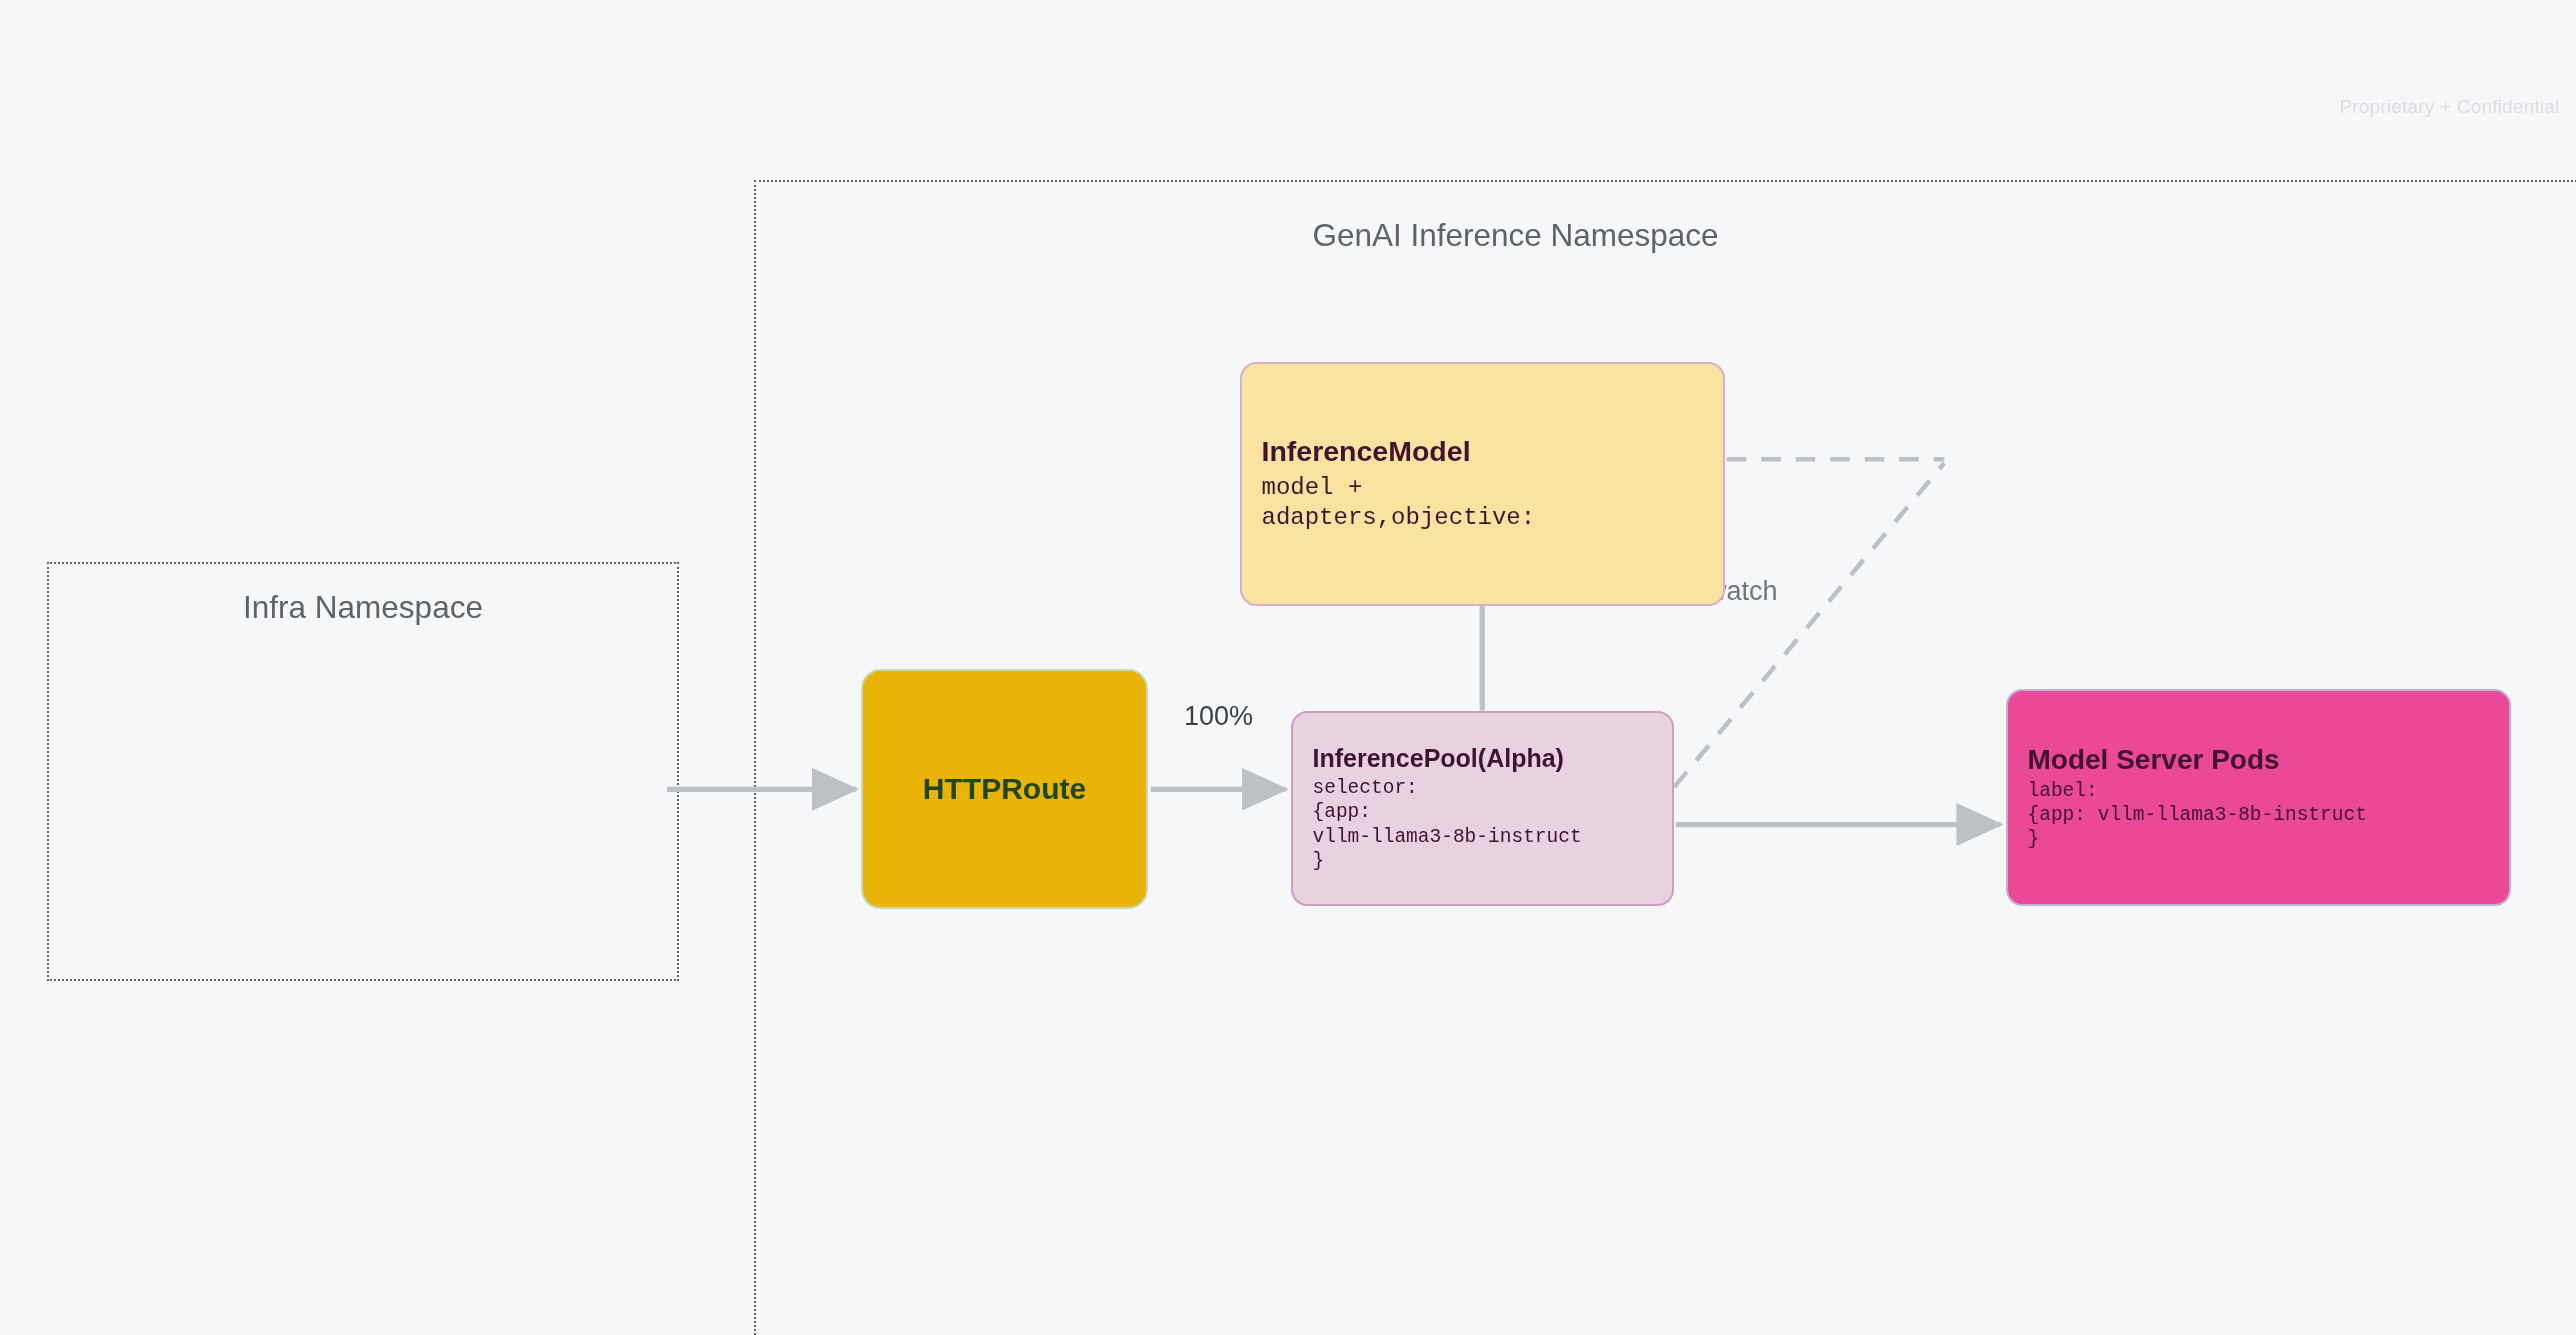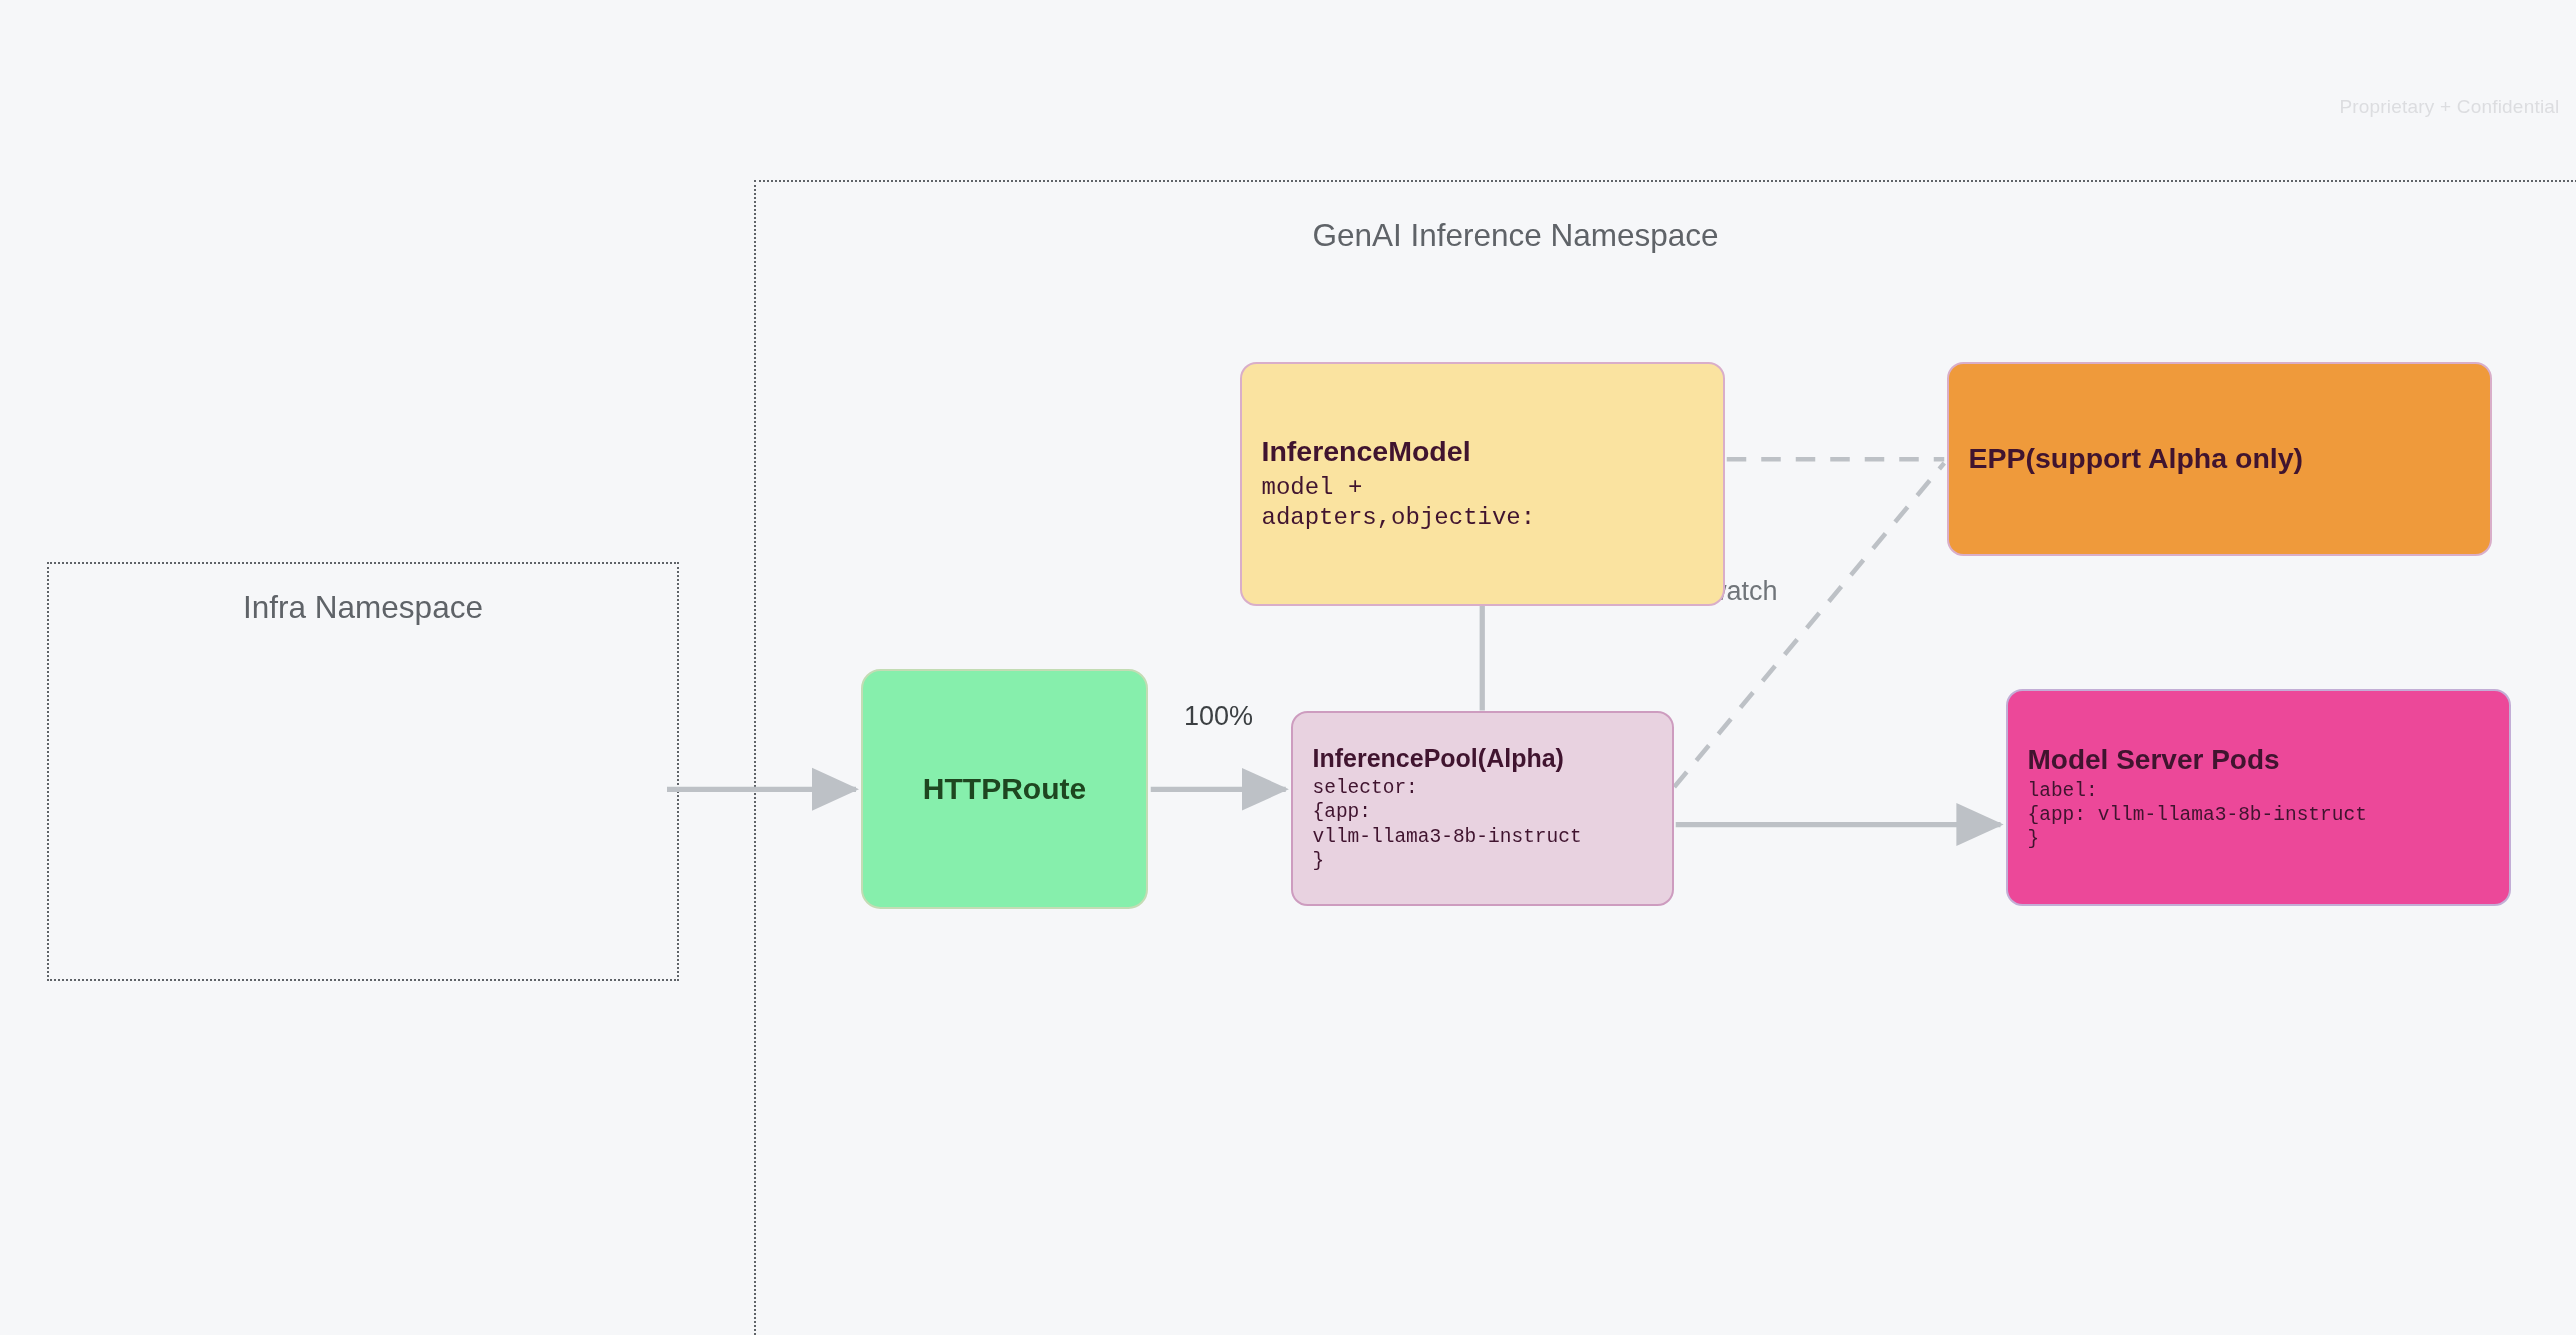--- a/index.html
+++ b/index.html
@@ -113,21 +113,21 @@
     color: #17379e;
     font-size: 30px;
   }
 
   
   #node-httproute {
     left: 861px;
     top: 632px;
     width: 287px;
     height: 240px;
-    background: #86efac;
+    background: #eab308;
     border: 2.3px solid #c3dcb4;
     border-radius: 19.5px;
     align-items: center;
   }
   #node-httproute .node-title {
     color: #1e4620;
     font-size: 30px;
   }
 
   
@@ -266,23 +266,20 @@
   </div>
 
   <div class="node" id="node-inferencepool">
     <div class="node-title">InferencePool(Alpha)</div>
     <div class="node-body">selector:
 {app:
 vllm-llama3-8b-instruct
 }</div>
   </div>
 
-  <div class="node" id="node-epp">
-    <div class="node-title">EPP(support Alpha only)</div>
-  </div>
 
   <div class="node" id="node-modelserverpods">
     <div class="node-title">Model Server Pods</div>
     <div class="node-body">label:
 {app: vllm-llama3-8b-instruct
 }</div>
   </div>
 
 </div>
 

